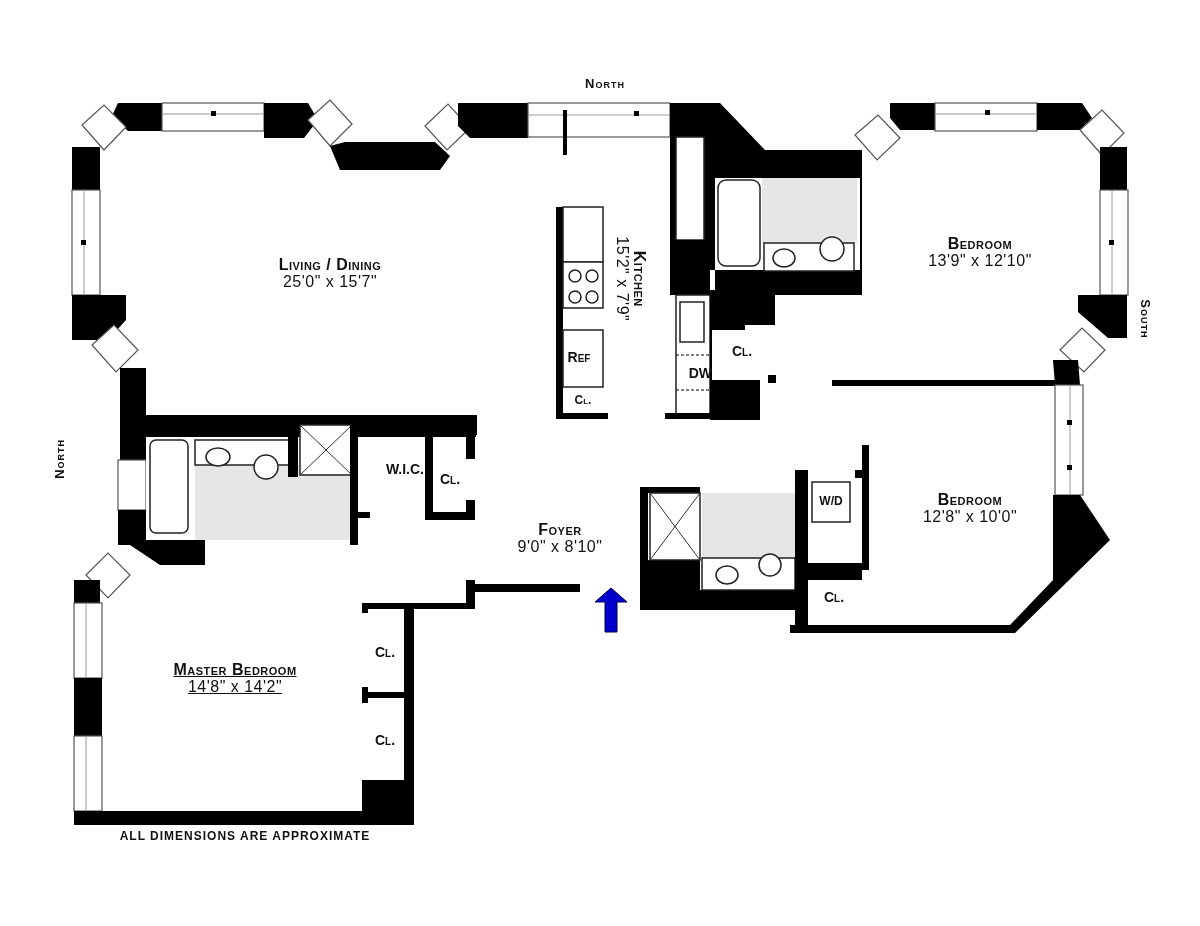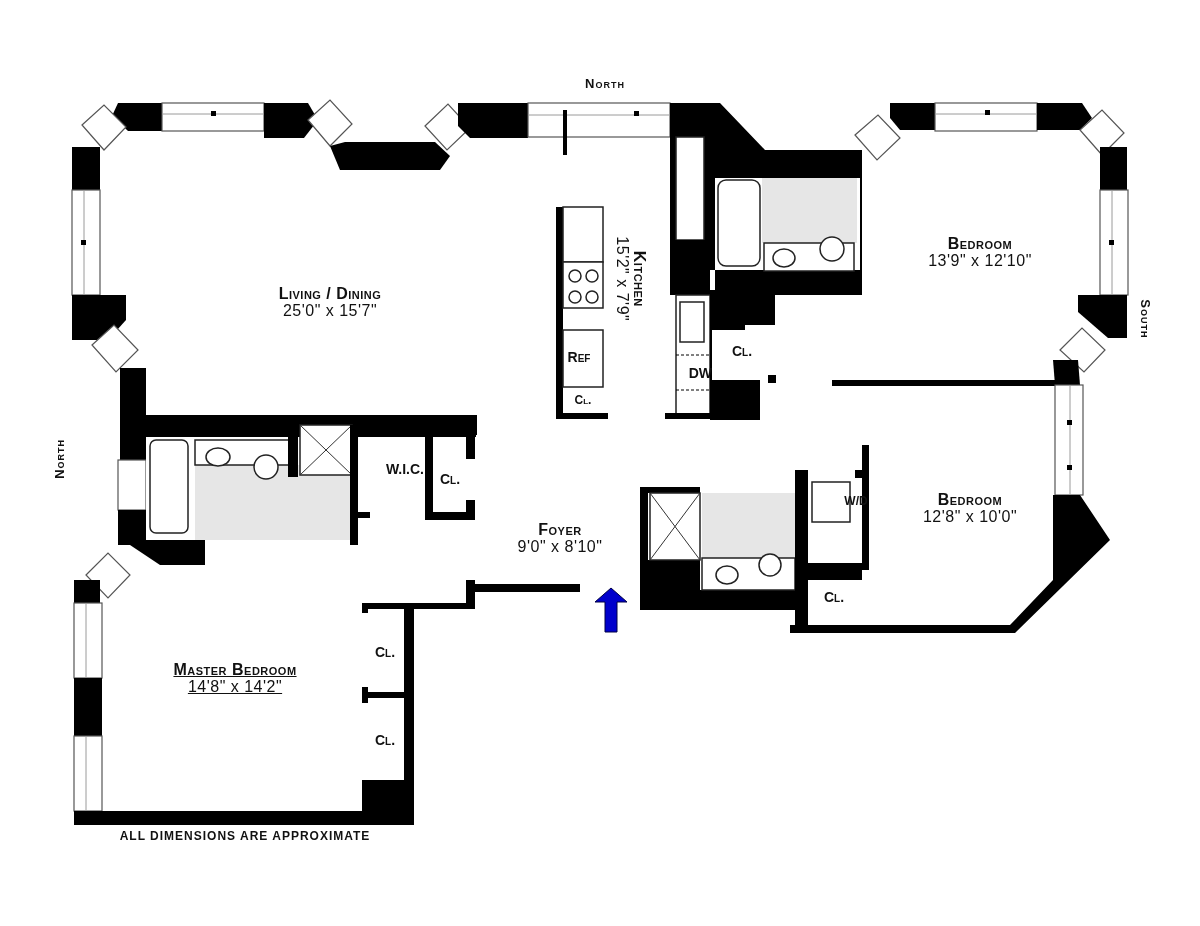--- a/index.html
+++ b/index.html
@@ -181,21 +181,21 @@
     <rect class="wall" x="475" y="584" width="105" height="8"></rect>
   </g>
 
   <polygon points="611,588 627,602 617,602 617,632 605,632 605,602 595,602" fill="#0000cc" stroke="#000044" stroke-width="1"></polygon>
 </svg>
 
 <div class="lbl dir" style="left:565px; top:77px; width:80px;">North</div>
 <div class="lbl dir rot-ccw" style="left:25px; top:452px; width:70px;">North</div>
 <div class="lbl dir rot-cw" style="left:1110px; top:312px; width:70px;">South</div>
 
-<div class="lbl" style="left:220px; top:257px; width:220px;margin-top:29px;">
+<div class="lbl" style="left:220px; top:257px; width:220px;">
   <div class="room-name">Living / Dining</div>
   <div class="room-dim">25'0" x 15'7"</div>
 </div>
 
 <div class="lbl rot-cw" style="left:565px; top:262px; width:130px;">
   <div class="room-name">Kitchen</div>
   <div class="room-dim">15'2" x 7'9"</div>
 </div>
 
 <div class="lbl" style="left:880px; top:236px; width:200px;">
@@ -217,18 +217,18 @@
   <div class="room-name">Master Bedroom</div>
   <div class="room-dim">14'8" x 14'2"</div>
 </div>
 
 <div class="lbl small" style="left:563px; top:350px; width:32px;">Ref</div>
 <div class="lbl small" style="left:563px; top:394px; width:40px; font-size:12px;">Cl.</div>
 <div class="lbl small" style="left:674px; top:366px; width:38px;text-align:right;">DW</div>
 <div class="lbl small" style="left:722px; top:344px; width:40px;">Cl.</div>
 <div class="lbl small" style="left:362px; top:462px; width:62px;text-align:right;">W.I.C.</div>
 <div class="lbl small" style="left:433px; top:472px; width:34px;">Cl.</div>
-<div class="lbl small" style="left:812px; top:495px; width:38px; font-size:12px;padding-left:25px;">W/D</div>
+<div class="lbl small" style="left:812px; top:495px; width:38px; font-size:12px;">W/D</div>
 <div class="lbl small" style="left:812px; top:590px; width:44px;">Cl.</div>
 <div class="lbl small" style="left:366px; top:645px; width:38px;">Cl.</div>
 <div class="lbl small" style="left:366px; top:733px; width:38px;">Cl.</div>
 
 <div class="lbl" style="left:100px; top:830px; width:290px; font-size:12px; font-weight:bold; text-transform:uppercase; letter-spacing:1px;">All dimensions are approximate</div>
 
 </body></html>

